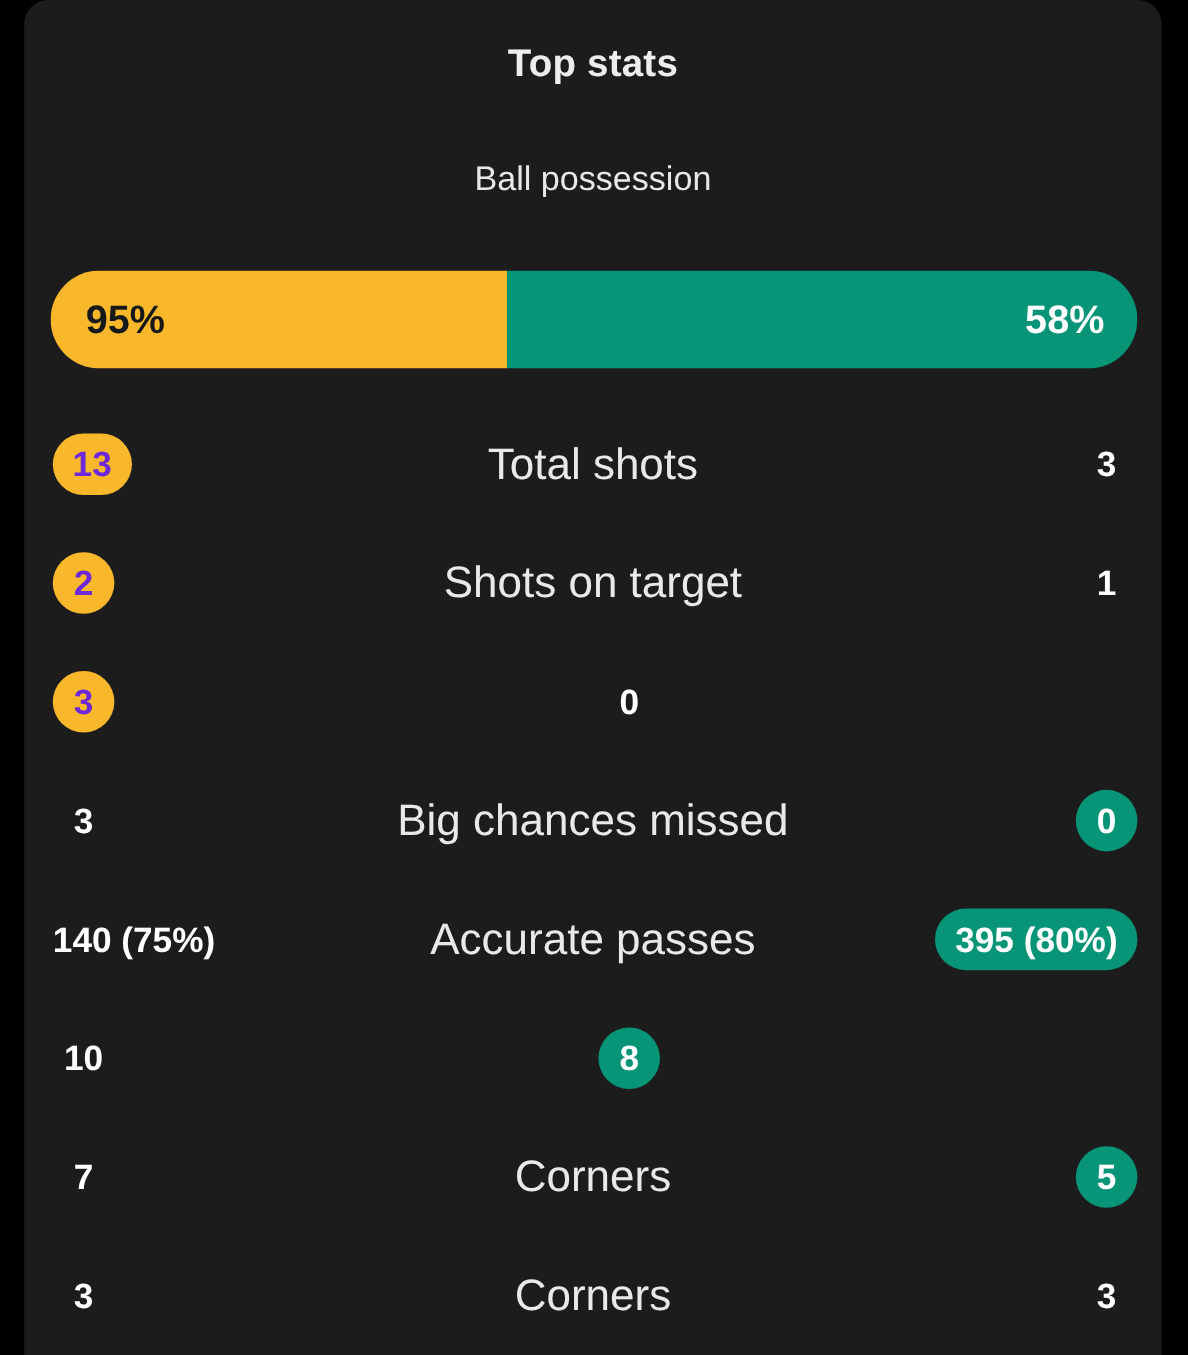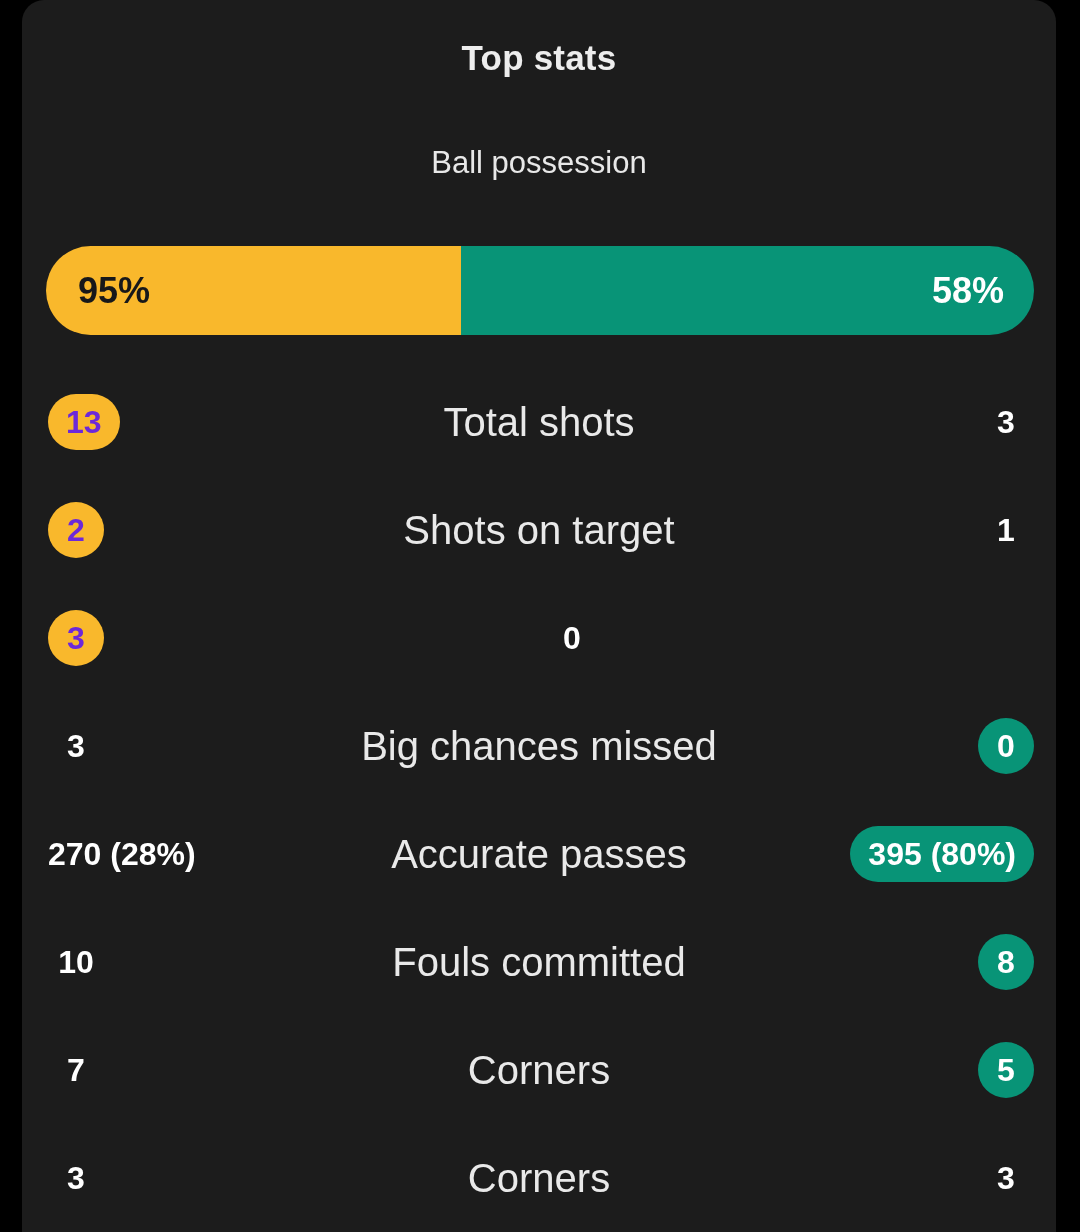--- a/index.html
+++ b/index.html
@@ -180,32 +180,31 @@
         <div class="col-home">
           <span class="val plain">3</span>
         </div>
         <div class="col-label">Big chances missed</div>
         <div class="col-away">
           <span class="val badge away">0</span>
         </div>
       </div>
       <div class="stat-row">
         <div class="col-home">
-          <span class="val plain">270 (28%)</span>
+          <span class="val plain">140 (75%)</span>
         </div>
         <div class="col-label">Accurate passes</div>
         <div class="col-away">
           <span class="val badge away">395 (80%)</span>
         </div>
       </div>
       <div class="stat-row">
         <div class="col-home">
           <span class="val plain">10</span>
         </div>
-        <div class="col-label">Fouls committed</div>
         <div class="col-away">
           <span class="val badge away">8</span>
         </div>
       </div>
       <div class="stat-row">
         <div class="col-home">
           <span class="val plain">7</span>
         </div>
         <div class="col-label">Corners</div>
         <div class="col-away">

